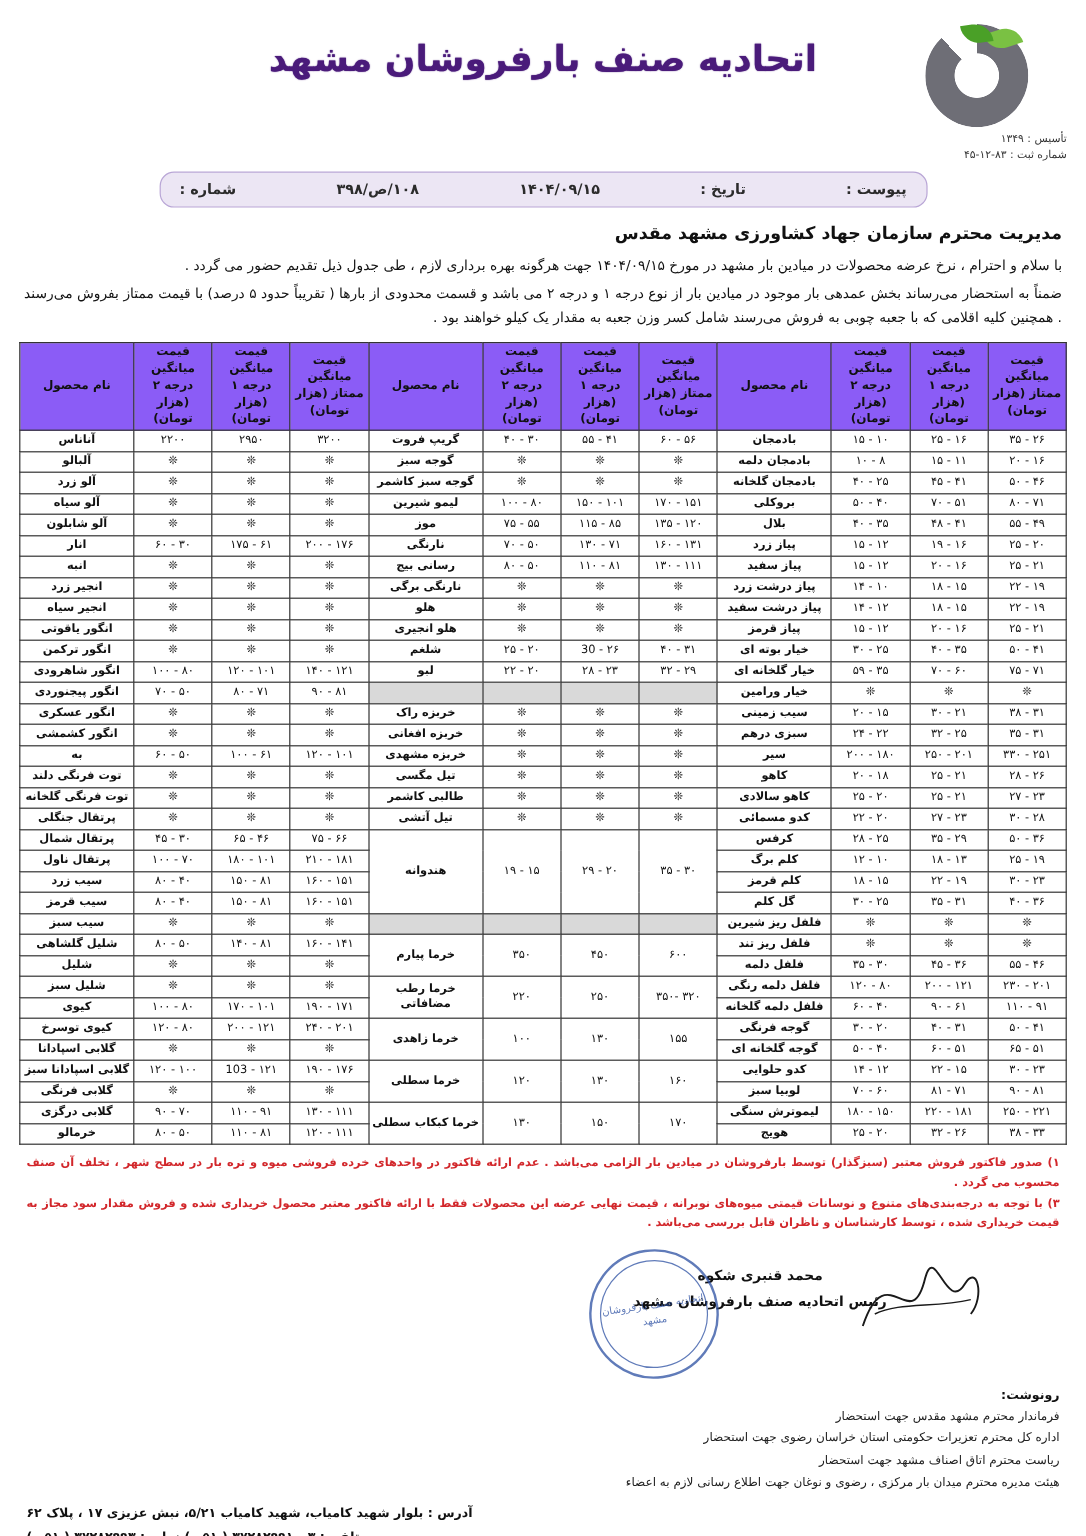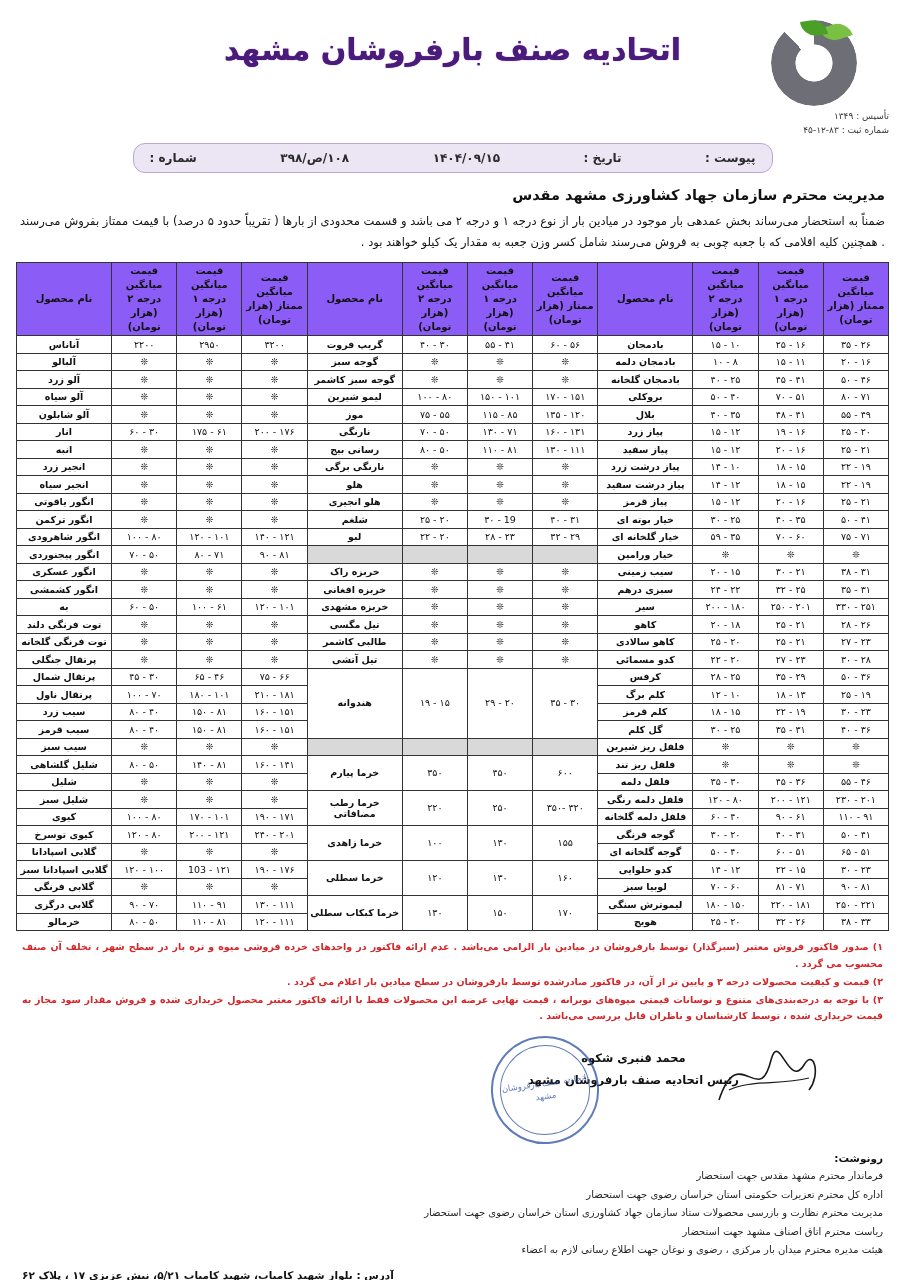--- a/index.html
+++ b/index.html
@@ -139,20 +139,21 @@
   <div class="meta-bar">
     <span>پیوست :</span>
     <span>تاریخ :</span>
     <span>۱۴۰۴/۰۹/۱۵</span>
     <span>۱۰۸/ص/۳۹۸</span>
     <span>شماره :</span>
   </div>
 
   <div class="intro">
     <h2>مدیریت محترم سازمان جهاد کشاورزی مشهد مقدس</h2>
+    <p>با سلام و احترام ، نرخ عرضه محصولات در میادین بار مشهد در مورخ ۱۴۰۴/۰۹/۱۵ جهت هرگونه بهره برداری لازم ، طی جدول ذیل تقدیم حضور می گردد .</p>
     <p>ضمناً به استحضار می‌رساند بخش عمدهی بار موجود در میادین بار از نوع درجه ۱ و درجه ۲ می باشد و قسمت محدودی از بارها ( تقریباً حدود ۵ درصد) با قیمت ممتاز بفروش می‌رسند . همچنین کلیه اقلامی که با جعبه چوبی به فروش می‌رسند شامل کسر وزن جعبه به مقدار یک کیلو خواهند بود .</p>
   </div>
 
   <table class="price">
     <colgroup>
       <col class="c-num">
         <col class="c-num">
         <col class="c-num">
         <col class="c-name">
       <col class="c-num">
@@ -320,21 +321,21 @@
           <td class="star">❊</td>
           <td class="star">❊</td>
           <td class="name">انگور یاقوتی</td>
         </tr>
         <tr>
           <td>۴۱ - ۵۰</td>
           <td>۳۵ - ۴۰</td>
           <td>۲۵ - ۳۰</td>
           <td class="name">خیار بوته ای</td>
           <td>۳۱ - ۴۰</td>
-          <td>19 - ۳۰</td>
+          <td>۲۶ - 30</td>
           <td>۲۰ - ۲۵</td>
           <td class="name">شلغم</td>
           <td class="star">❊</td>
           <td class="star">❊</td>
           <td class="star">❊</td>
           <td class="name">انگور ترکمن</td>
         </tr>
         <tr>
           <td>۷۱ - ۷۵</td>
           <td>۶۰ - ۷۰</td>
@@ -623,42 +624,40 @@
           <td>۱۱۱ - ۱۲۰</td>
           <td>۸۱ - ۱۱۰</td>
           <td>۵۰ - ۸۰</td>
           <td class="name">خرمالو</td>
         </tr>
       </tbody>
   </table>
 
   <div class="notes" id="notes">
       <p>۱) صدور فاکتور فروش معتبر (سبزگذار) توسط بارفروشان در میادین بار الزامی می‌باشد . عدم ارائه فاکتور در واحدهای خرده فروشی میوه و تره بار در سطح شهر ، تخلف آن صنف محسوب می گردد .</p>
-      <p>۲) قیمت و کیفیت محصولات درجه ۳ و پایین تر از آن، در فاکتور صادرشده توسط بارفروشان در سطح میادین بار اعلام می گردد .</p>
       <p>۳) با توجه به درجه‌بندی‌های متنوع و نوسانات قیمتی میوه‌های نوبرانه ، قیمت نهایی عرضه این محصولات فقط با ارائه فاکتور معتبر محصول خریداری شده و فروش مقدار سود مجاز به قیمت خریداری شده ، توسط کارشناسان و ناظران قابل بررسی می‌باشد .</p>
     </div>
 
   <div class="sig-area">
     <div class="sig-text">
       <div>محمد قنبری شکوه</div>
       <div>رئیس اتحادیه صنف بارفروشان مشهد</div>
     </div>
     <div class="stamp">اتحادیه صنف بارفروشان مشهد</div>
     <svg class="scribble" viewBox="0 0 120 90">
       <path d="M10 70 C 30 10, 50 80, 62 30 C 70 0, 80 60, 95 35 C 105 18, 112 45, 100 60" fill="none" stroke="#1a1a1a" stroke-width="1.6"></path>
       <path d="M20 60 C 40 50, 70 55, 100 48" fill="none" stroke="#1a1a1a" stroke-width="1.2"></path>
     </svg>
   </div>
 
   <div class="footer">
     <div class="ro">رونوشت:</div>
     <div class="line" id="footlines">
         <div>فرماندار محترم مشهد مقدس جهت استحضار</div>
         <div>اداره کل محترم تعزیرات حکومتی استان خراسان رضوی جهت استحضار</div>
-        <div>مدیریت محترم نظارت و بازرسی محصولات ستاد سازمان جهاد کشاورزی استان خراسان رضوی جهت استحضار</div>
         <div>ریاست محترم اتاق اصناف مشهد جهت استحضار</div>
         <div>هیئت مدیره محترم میدان بار مرکزی ، رضوی و نوغان جهت اطلاع رسانی لازم به اعضاء</div>
       </div>
     <div class="contact">
       <div class="fa">آدرس : بلوار شهید کامیاب، شهید کامیاب ۵/۲۱، نبش عزیزی ۱۷ ، پلاک ۶۲</div>
       <div class="fa">تلفن : ۳ - ۳۷۲۸۲۹۹۱ ( ۰۵۱ )    نمابر : ۳۷۲۸۲۹۹۳ ( ۰۵۱ )</div>
 
     </div>
 
   </div>

